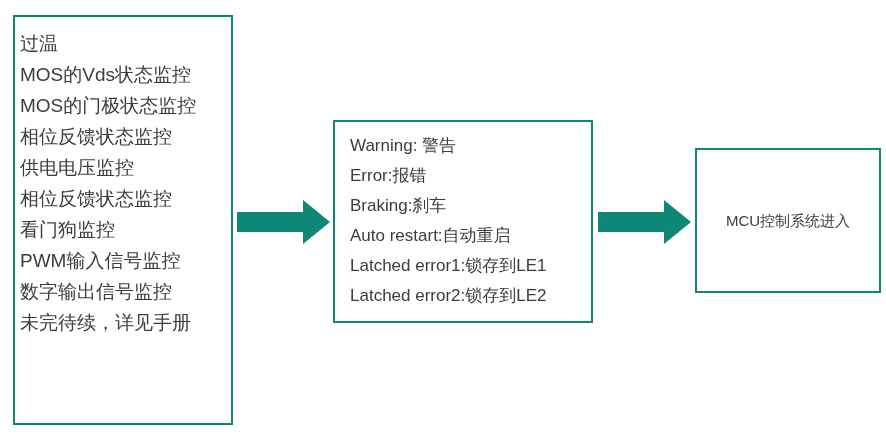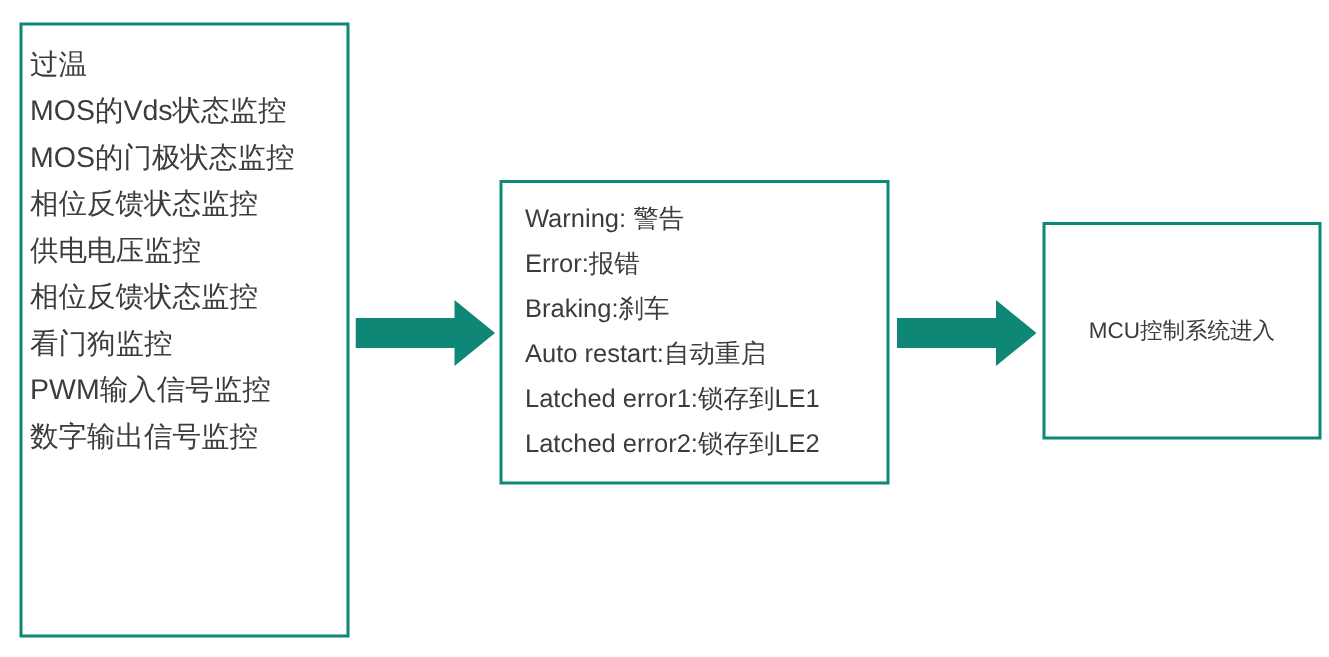--- a/index.html
+++ b/index.html
@@ -78,20 +78,21 @@
   <div class="box box-left">
       <div class="list-line">过温</div>
       <div class="list-line">MOS的Vds状态监控</div>
       <div class="list-line">MOS的门极状态监控</div>
       <div class="list-line">相位反馈状态监控</div>
       <div class="list-line">供电电压监控</div>
       <div class="list-line">相位反馈状态监控</div>
       <div class="list-line">看门狗监控</div>
       <div class="list-line">PWM输入信号监控</div>
       <div class="list-line">数字输出信号监控</div>
+      <div class="list-line">未完待续，详见手册</div>
     </div>
 
   <svg class="arrow arrow-1" viewBox="0 0 93 44" aria-hidden="true">
     <polygon points="0,12 66,12 66,0 93,22 66,44 66,32 0,32" fill="#0E8776"></polygon>
   </svg>
 
   <div class="box box-mid">
       <div class="list-line">Warning: 警告</div>
       <div class="list-line">Error:报错</div>
       <div class="list-line">Braking:刹车</div>

